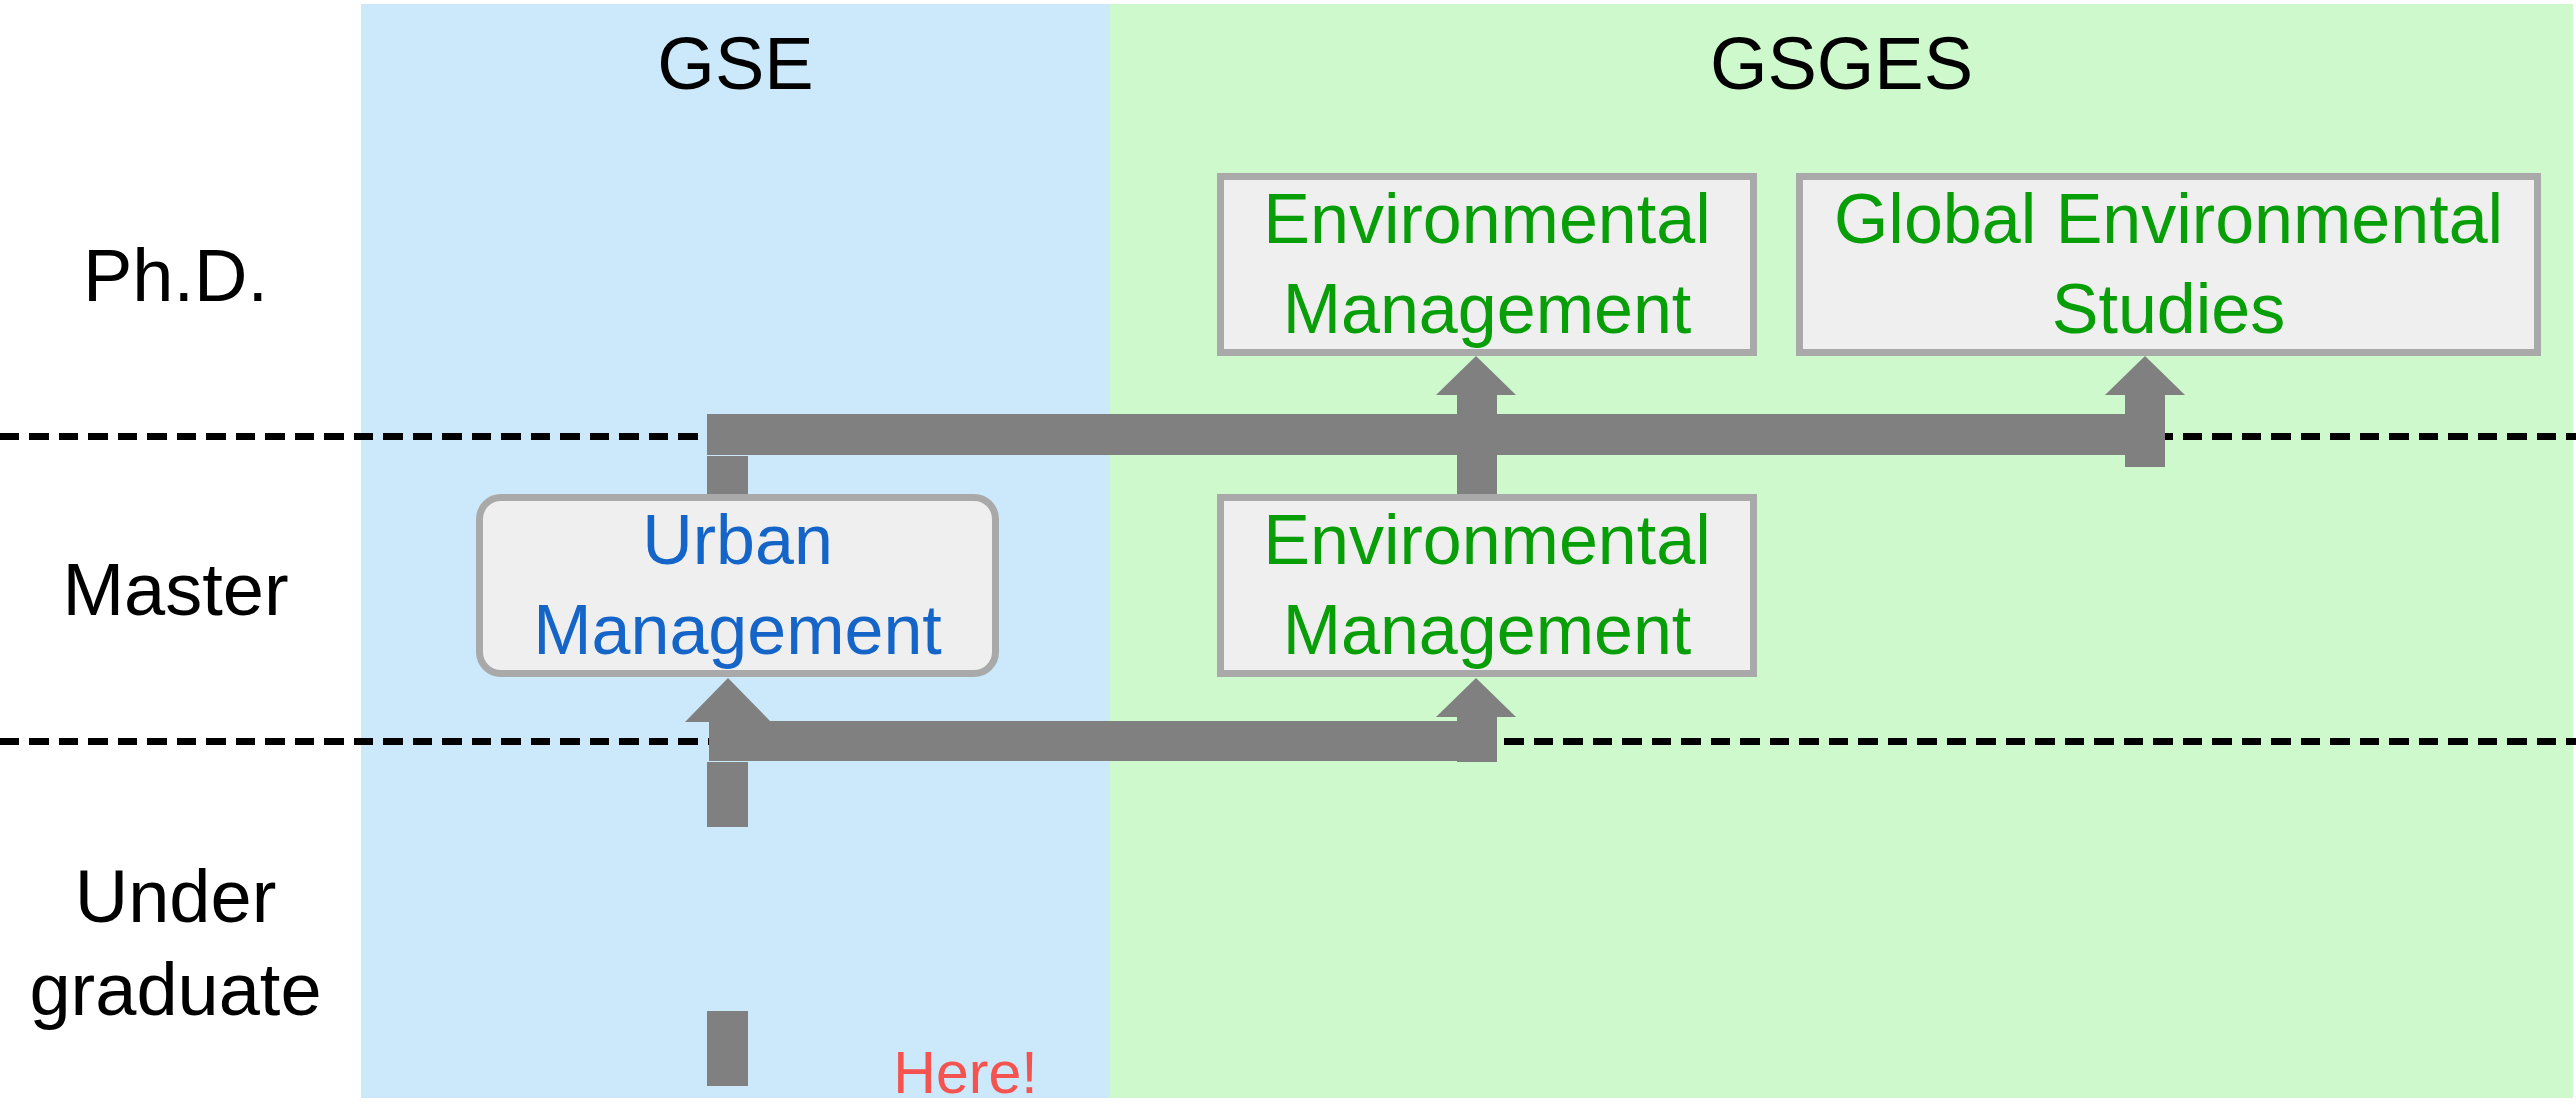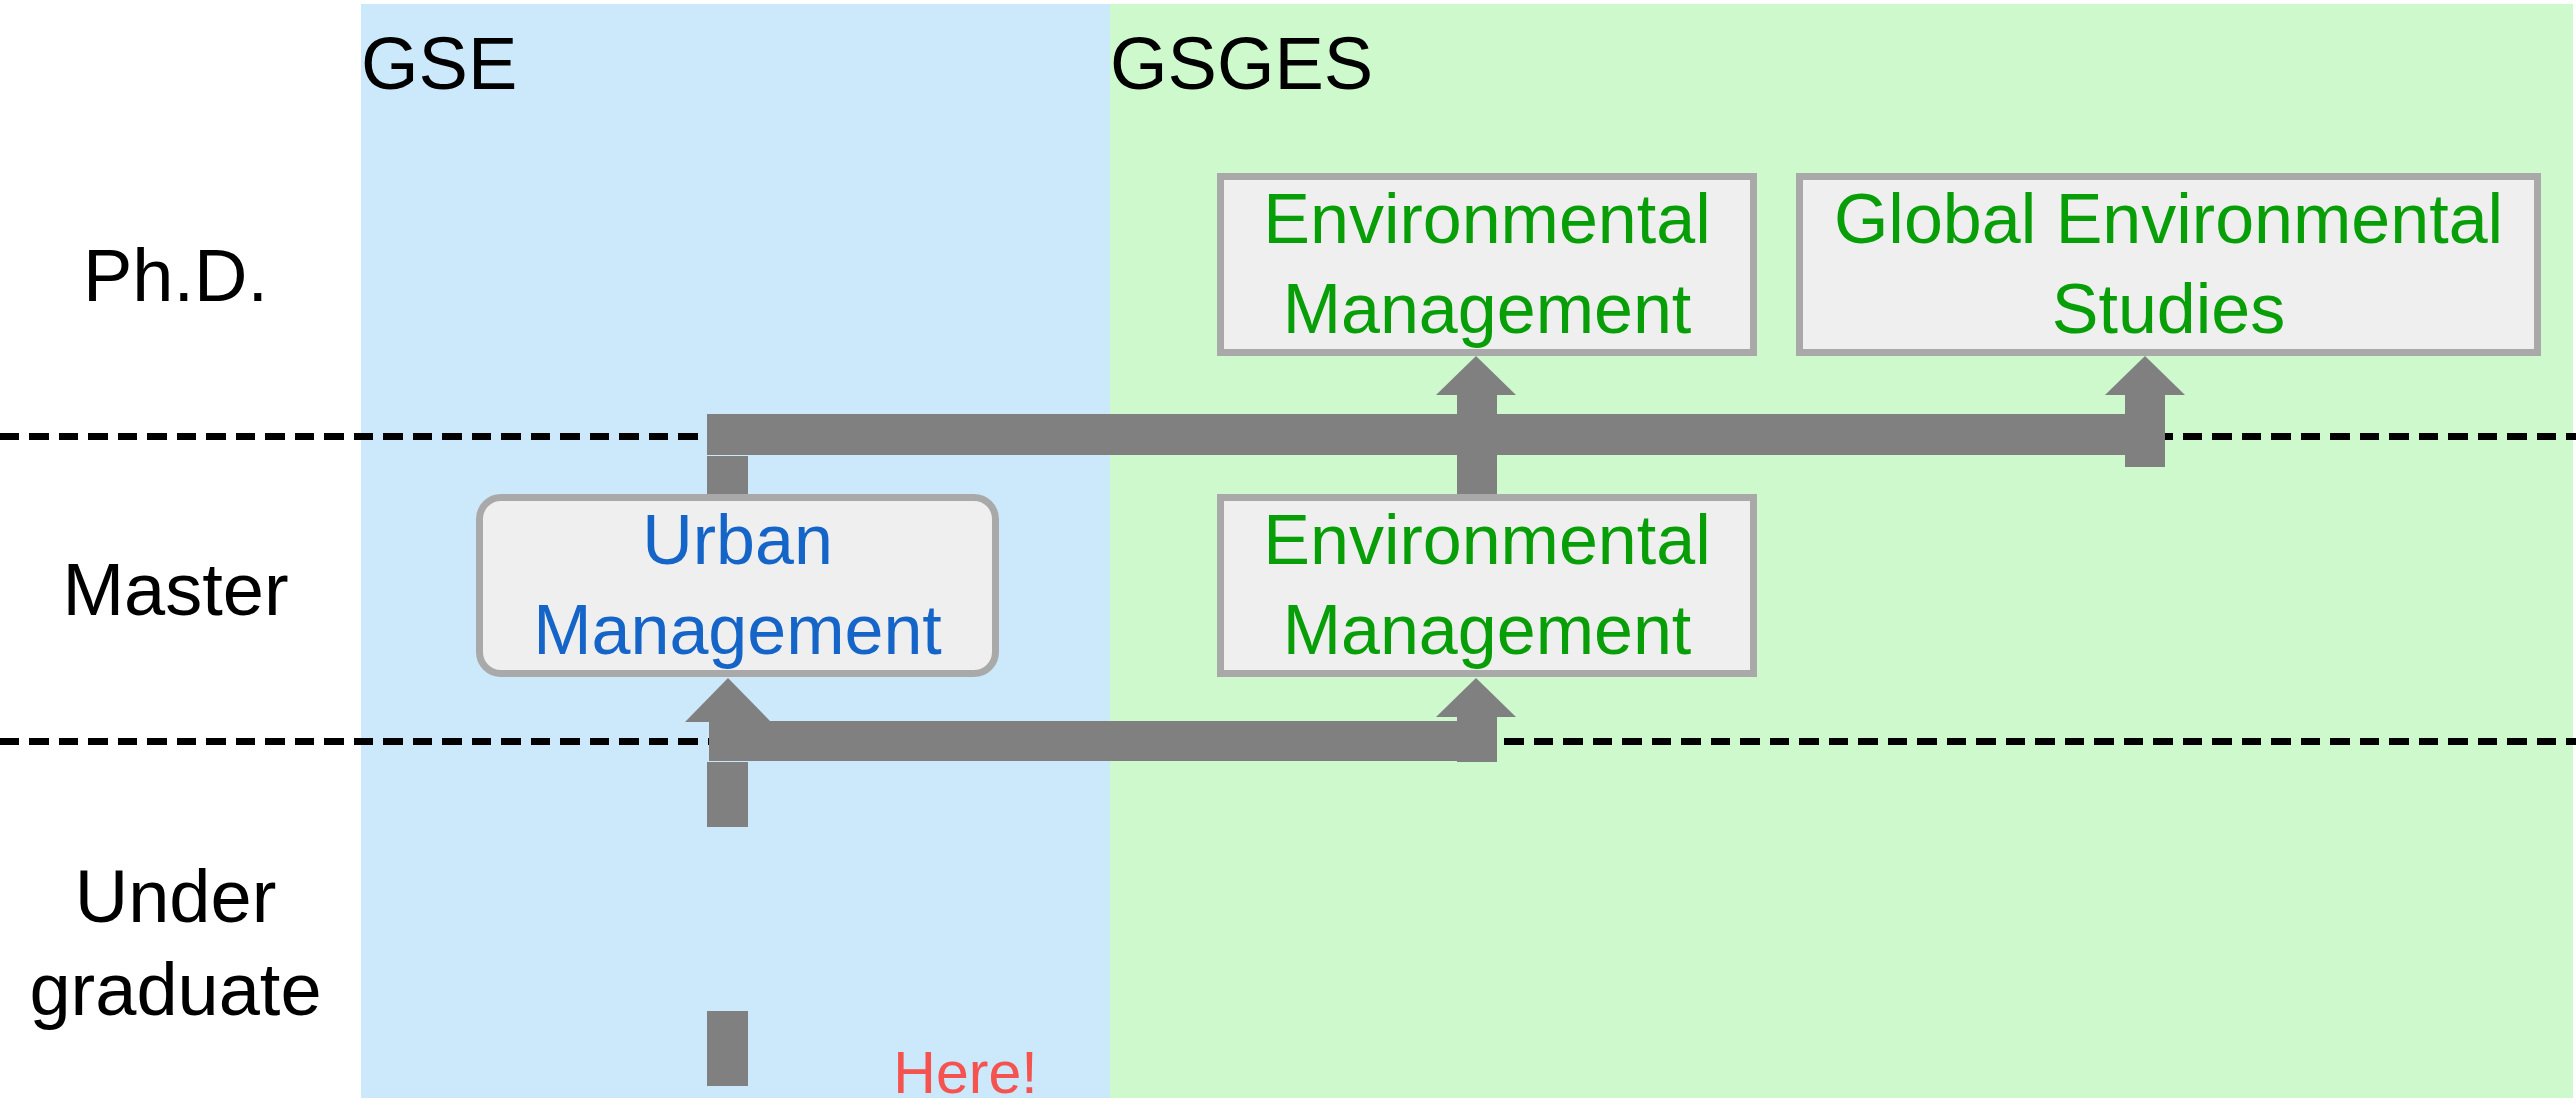--- a/index.html
+++ b/index.html
@@ -10,21 +10,21 @@
     font-family:"Liberation Sans", sans-serif;
     overflow:hidden;
   }
   .panel{position:absolute;top:3.9px;height:1094px;z-index:1;}
   #panel-gse{left:361px;width:749px;background:var(--gse_bg);}
   #panel-gsges{left:1110px;width:1463px;background:var(--gsges_bg);}
 
   .col-header{
     position:absolute;top:20px;z-index:6;
     font-size:74px;line-height:1.2;color:var(--label_black);
-    white-space:pre-line;
+    text-align:center;white-space:pre-line;
   }
   #header-gse{left:361px;width:749px;}
   #header-gsges{left:1110px;width:1463px;}
 
   .dashed-line{
     position:absolute;left:0;width:2576px;height:7px;z-index:2;
     background:repeating-linear-gradient(90deg, var(--dash_black) 0 19.4px, transparent 19.4px 29.5px);
   }
   #dashed-line-phd-master{top:433px;}
   #dashed-line-master-ug{top:738px;}

